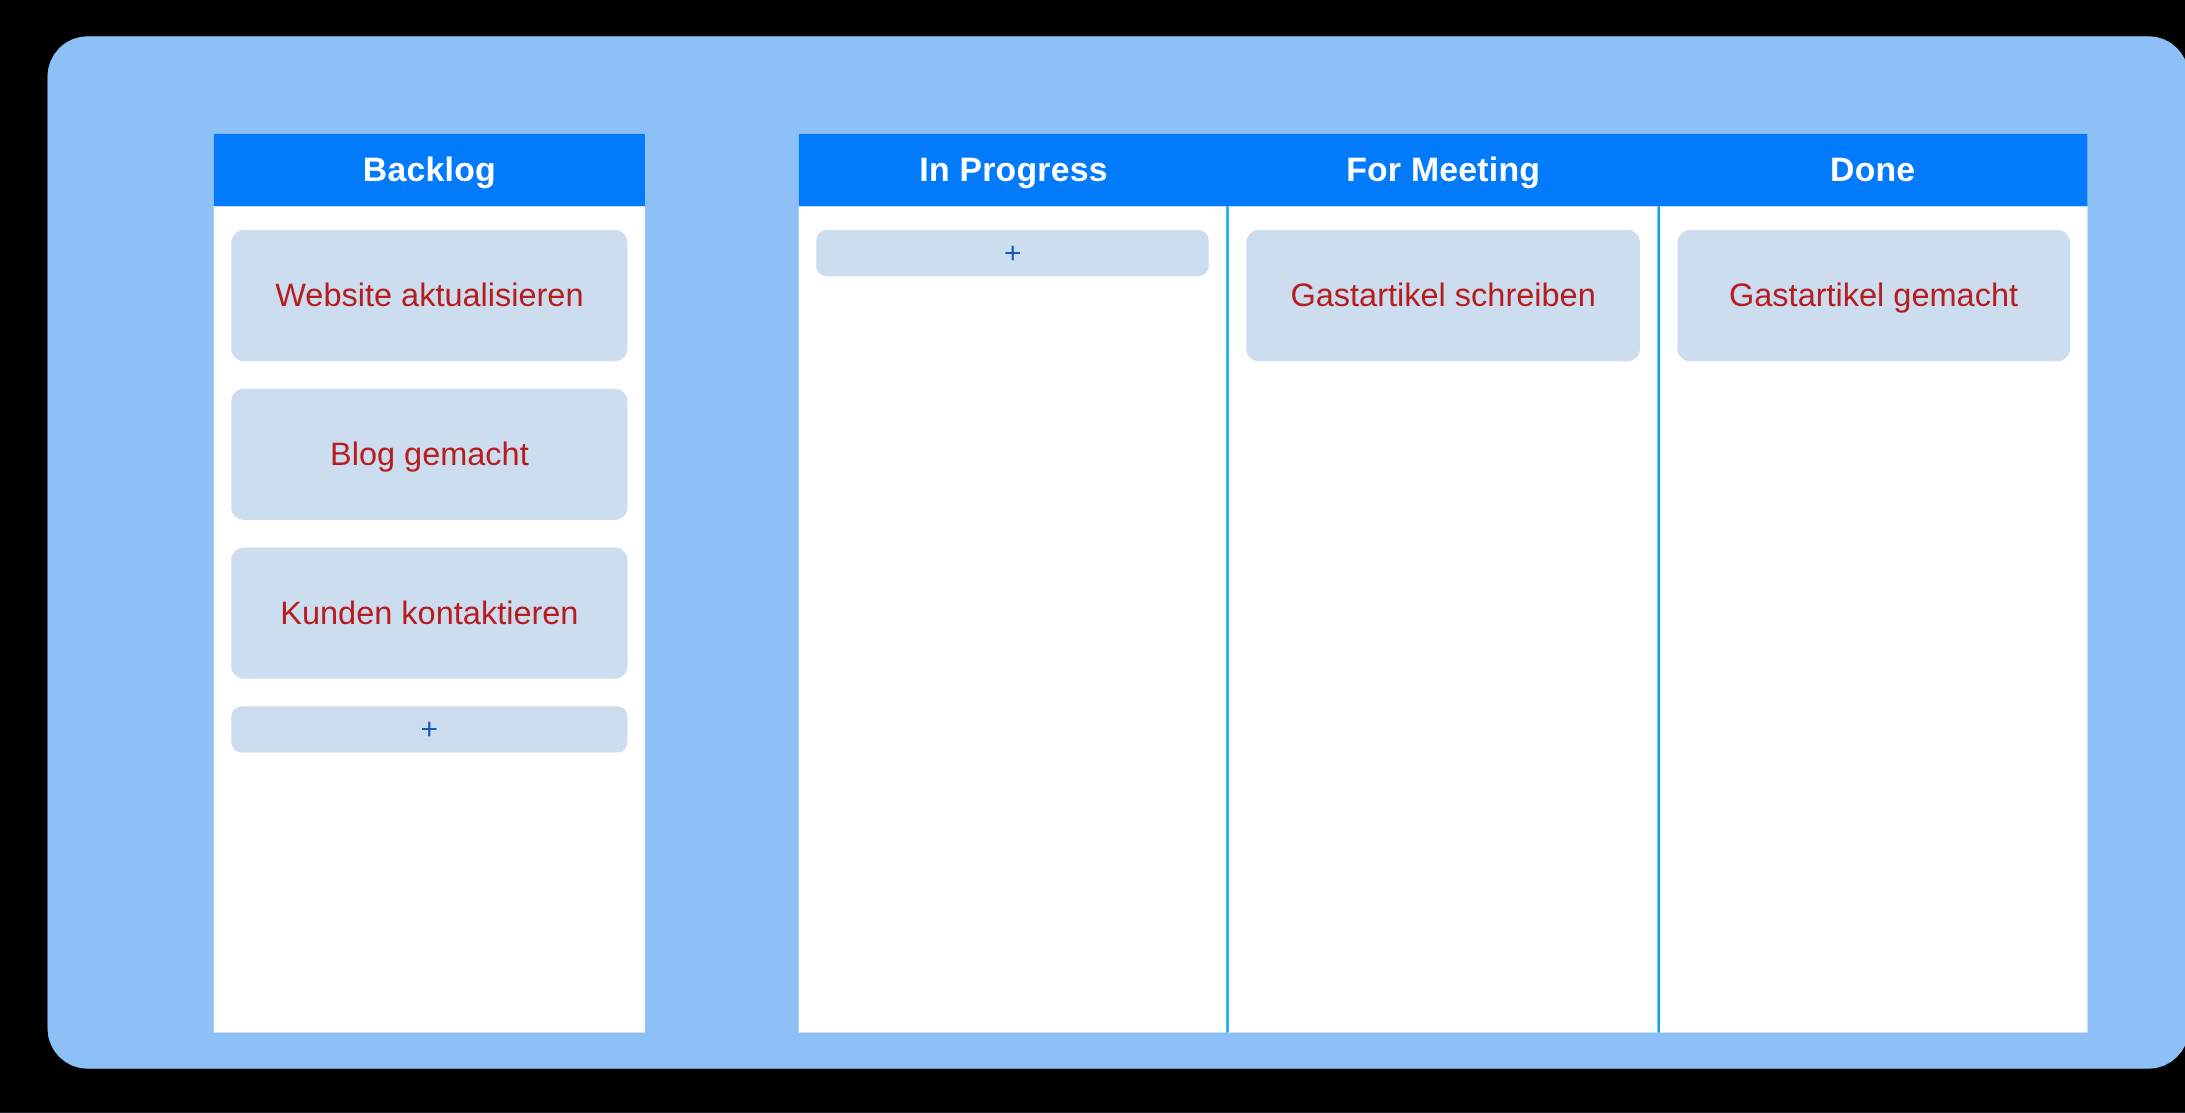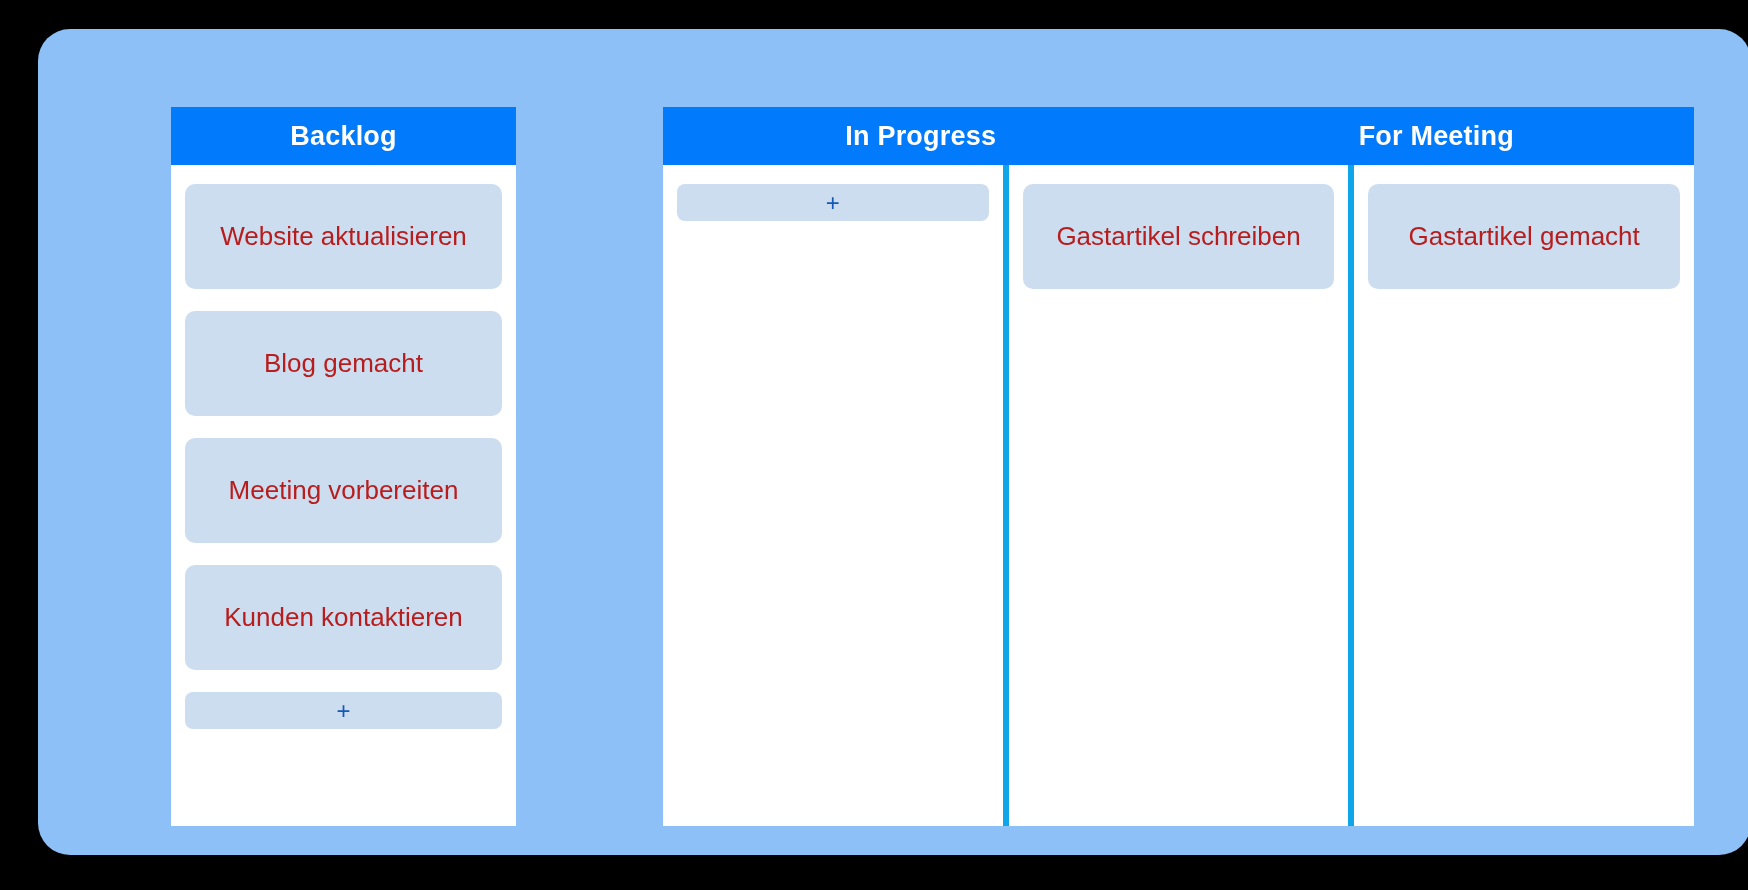--- a/index.html
+++ b/index.html
@@ -46,21 +46,20 @@
     top: 78px;
     width: 345px;
     height: 719px;
   }
 
   #panel-workflow {
     left: 601px;
     top: 78px;
     width: 1031px;
     height: 719px;
-    margin-left: 24px;
   }
 
   
   .header-row {
     display: flex;
     flex-direction: row;
     background: #027afc;
     height: 58px;
     flex: 0 0 58px;
   }
@@ -87,21 +86,21 @@
     flex: 1 1 0;
     position: relative;
     display: flex;
     flex-direction: column;
     align-items: stretch;
     padding: 19px 14px 0 14px;
     box-sizing: border-box;
     min-width: 0;
   }
   .column-body + .column-body {
-    border-left: 6px solid #0ea5e9;
+    border-left: 2px solid #0ea5e9;
   }
   #panel-backlog .column-body {
     padding: 19px 14px 0 14px;
   }
 
   
   .card {
     background: #cbddef;
     border-radius: 10px;
     color: #b91c1c;
@@ -154,38 +153,36 @@
         <div class="column-body">
 
           <div class="card">
             <span class="card-text">Website aktualisieren</span>
           </div>
 
           <div class="card">
             <span class="card-text">Blog gemacht</span>
           </div>
 
-          <div class="card">
-            <span class="card-text">Meeting vorbereiten</span>
-          </div>
 
           <div class="card">
             <span class="card-text">Kunden kontaktieren</span>
           </div>
 
           <div class="add-card">+</div>
 
         </div>
       </div>
     </div>
 
     <div class="panel" id="panel-workflow">
       <div class="header-row">
         <div class="column-header">In Progress</div>
         <div class="column-header">For Meeting</div>
+        <div class="column-header">Done</div>
       </div>
       <div class="body-row">
 
         <div class="column-body">
           <div class="add-card">+</div>
         </div>
 
         <div class="column-body">
           <div class="card">
             <span class="card-text">Gastartikel schreiben</span>

